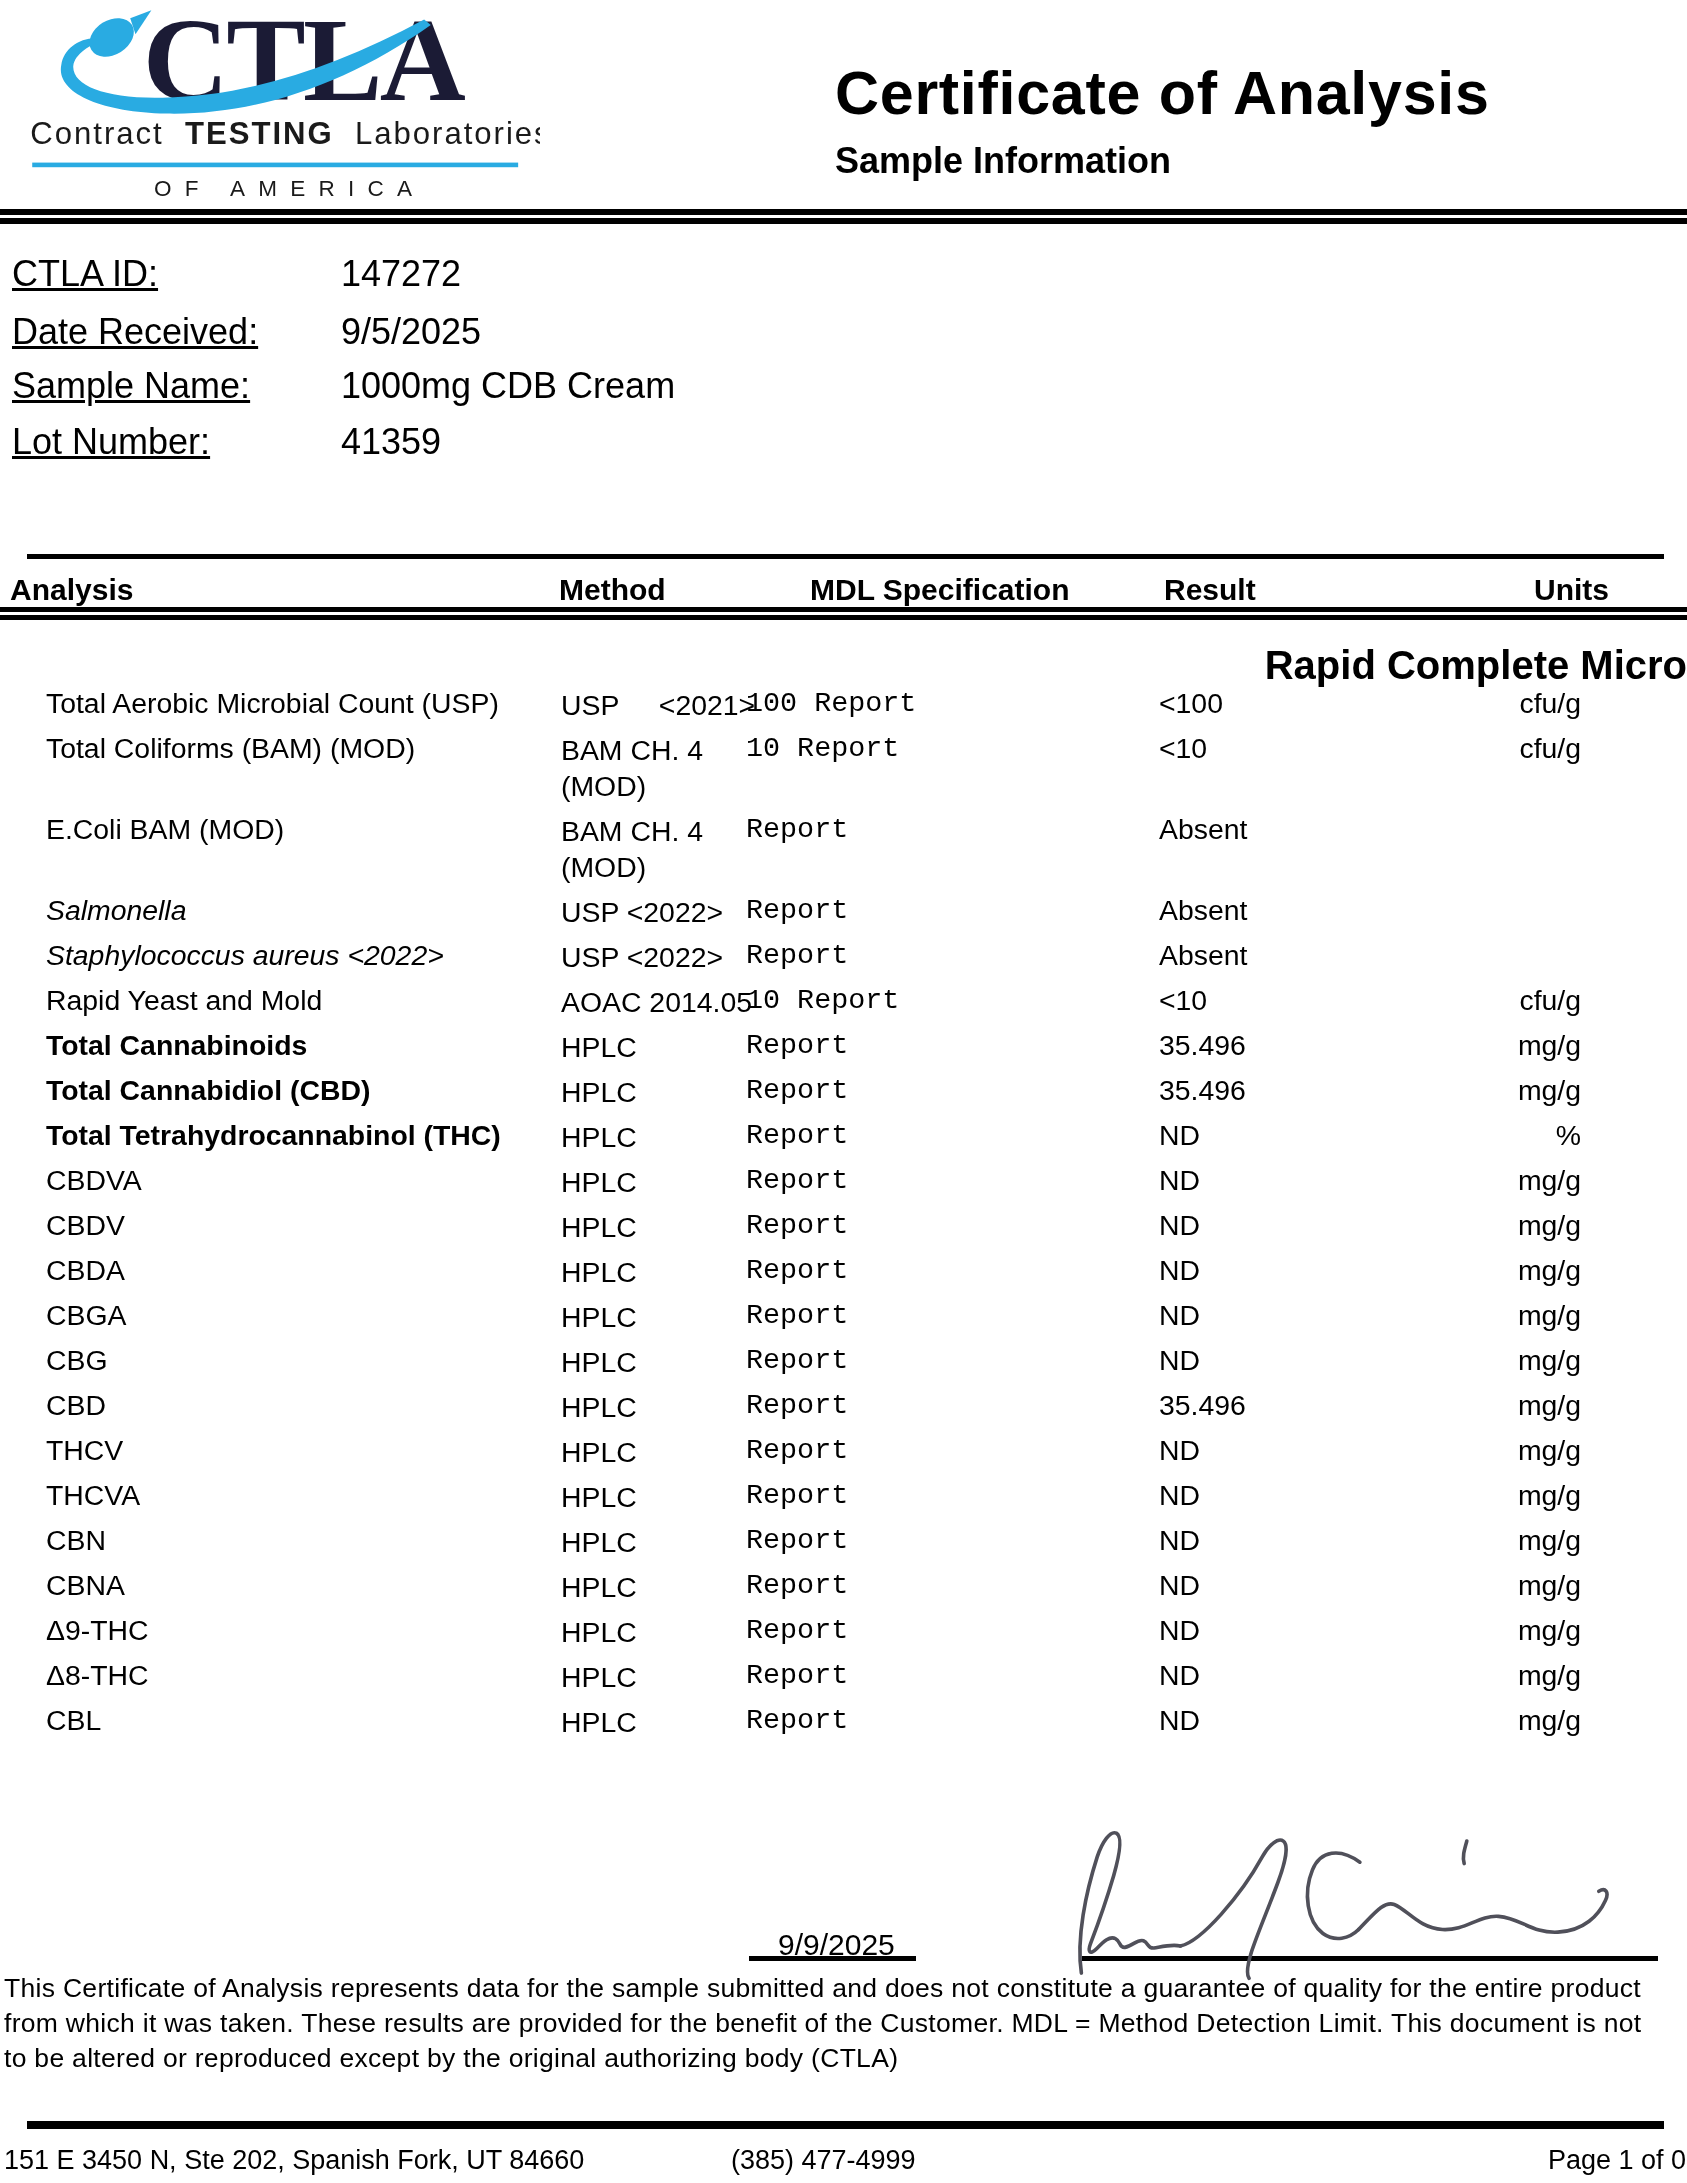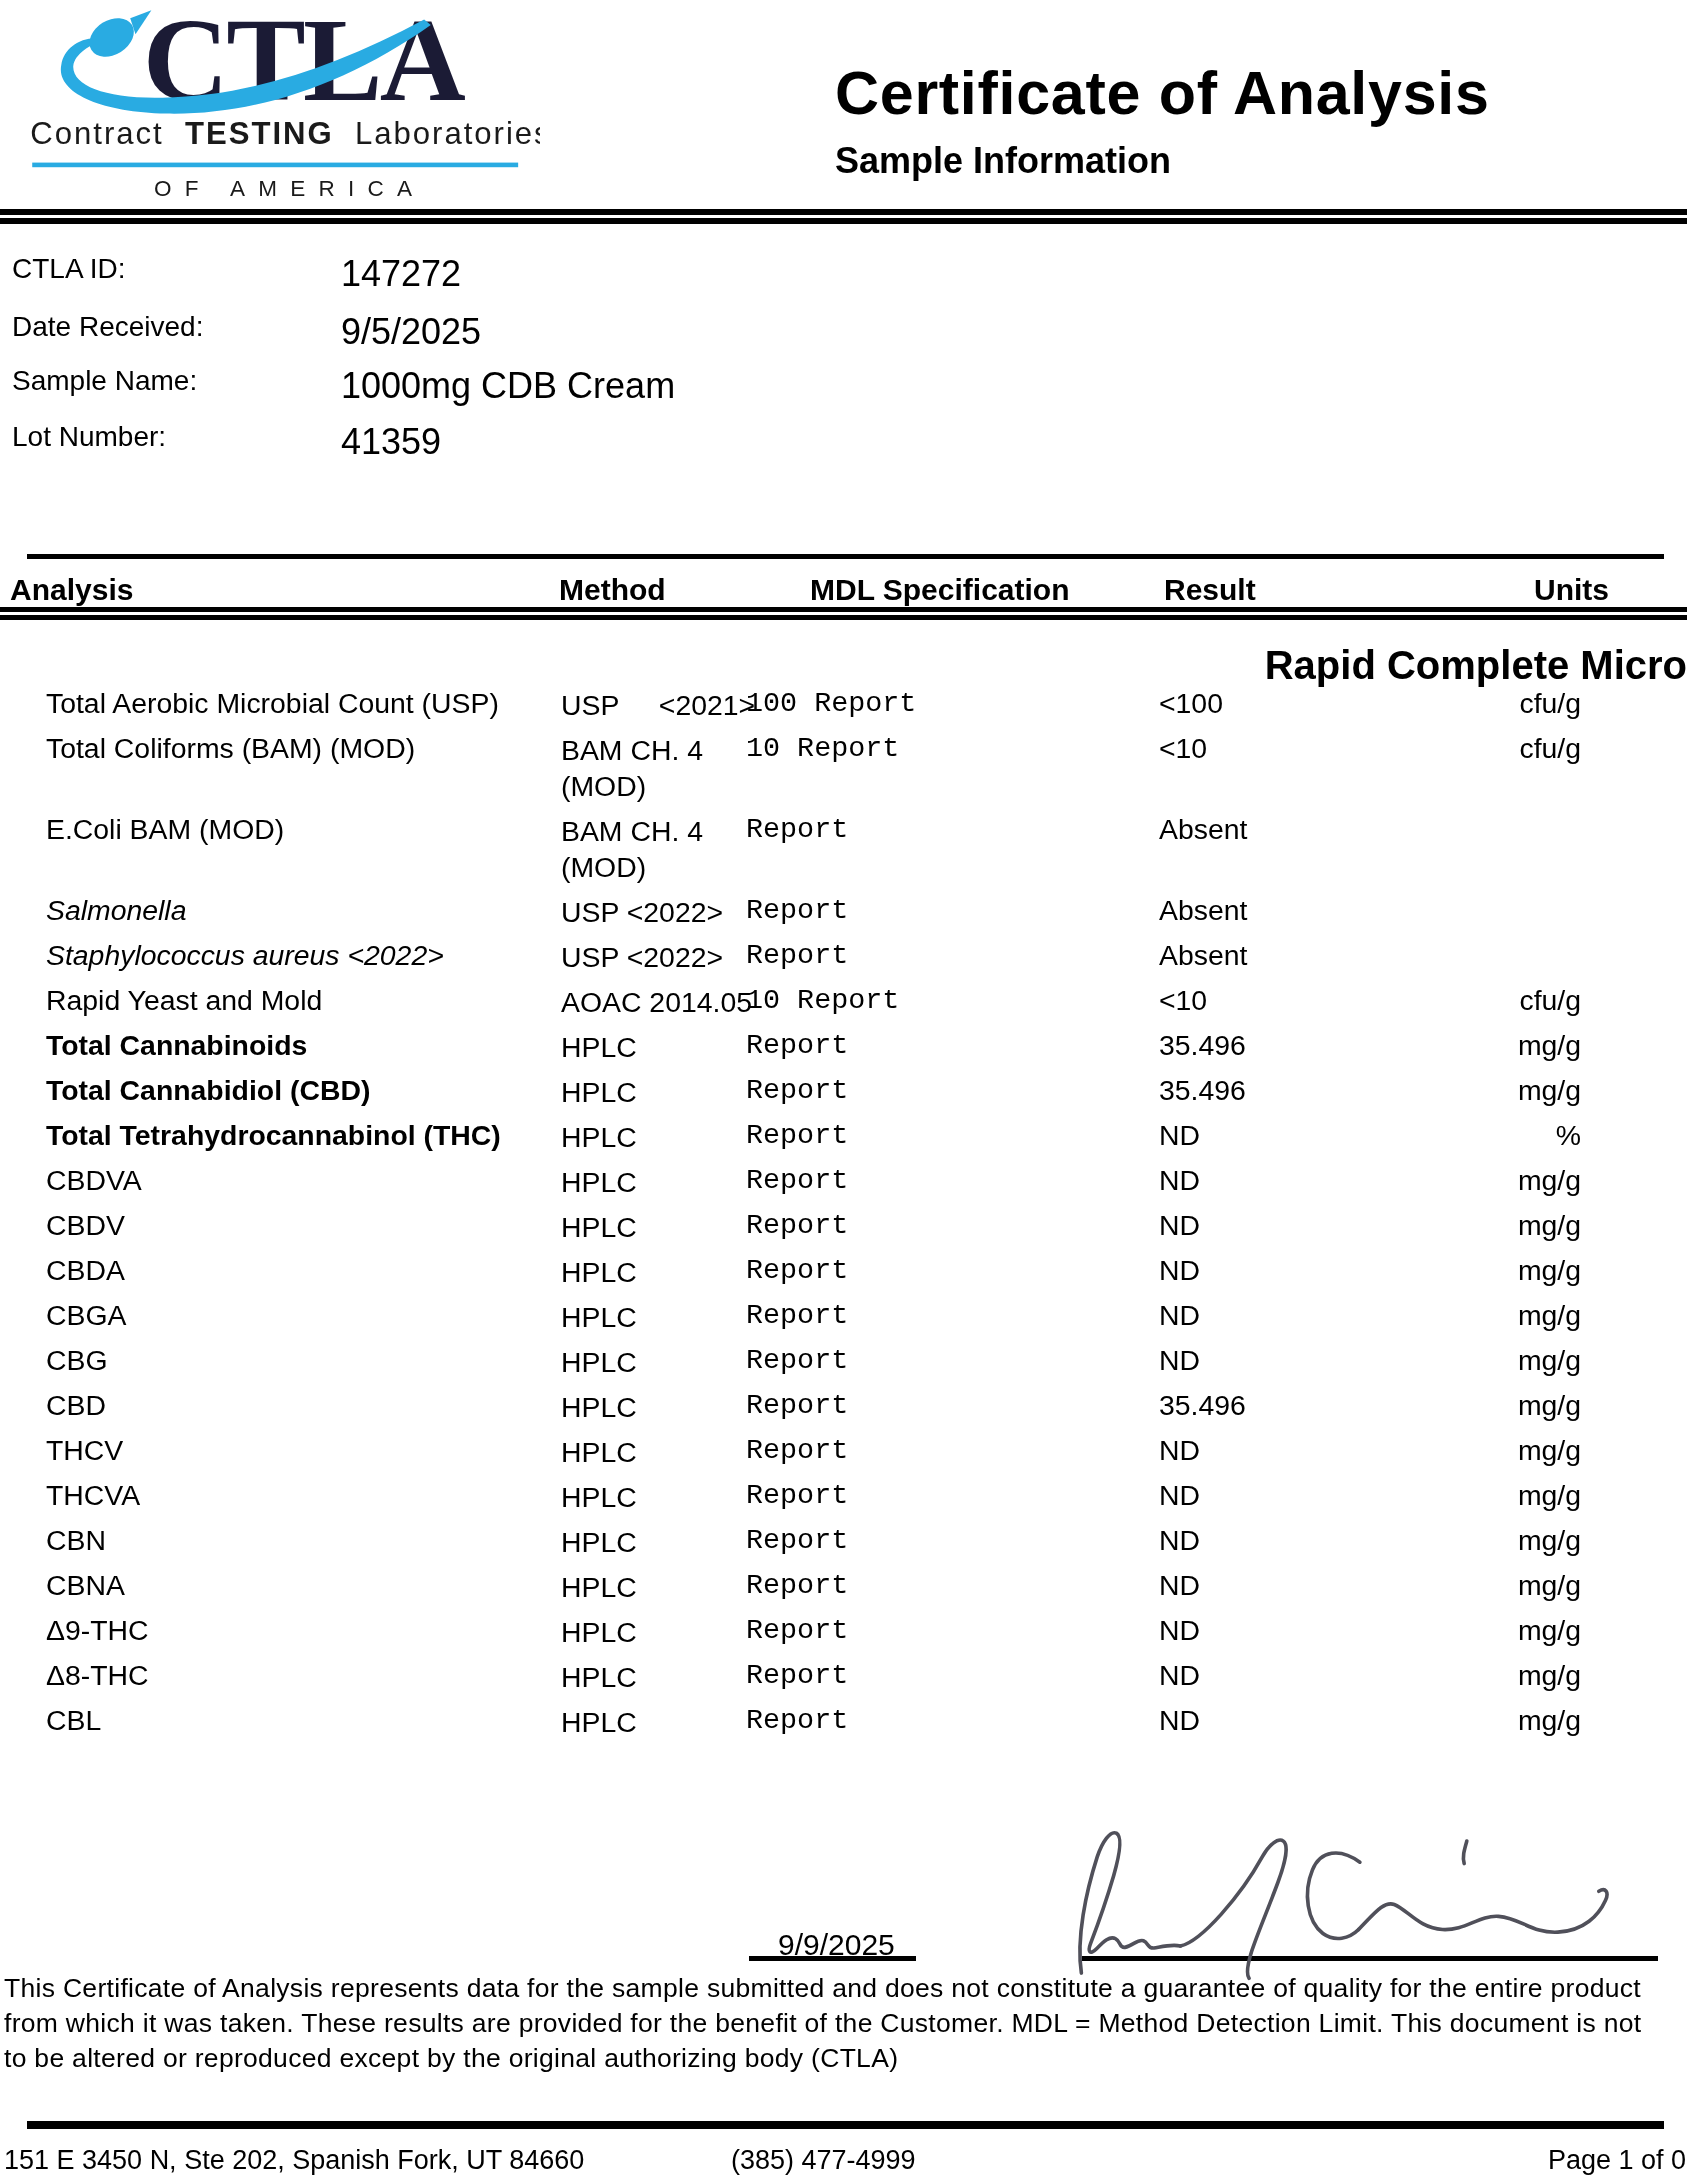--- a/index.html
+++ b/index.html
@@ -7,21 +7,21 @@
     width:1687px;height:2183px;position:relative;background:#ffffff;
     font-family:"Liberation Sans", sans-serif;color:#000;overflow:hidden;
   }
   .abs{position:absolute;}
   .rule{position:absolute;background:#000;}
   
   .doc-title{position:absolute;left:835px;top:58px;font-size:61px;font-weight:bold;letter-spacing:0.7px;white-space:nowrap;}
   .doc-subtitle{position:absolute;left:835px;top:140px;font-size:36px;font-weight:bold;white-space:nowrap;}
   
   .info-row{position:absolute;left:0;width:1059px;height:46px;}
-  .info-label{position:absolute;left:12px;top:0;font-size:28px;white-space:nowrap;}
+  .info-label{position:absolute;left:12px;top:0;font-size:36px;white-space:nowrap;text-decoration:underline;}
   .info-value{position:absolute;left:341px;top:0;font-size:36px;white-space:nowrap;}
   
   .col-head{position:absolute;top:573px;font-size:30px;font-weight:bold;white-space:nowrap;}
   
   .table-body{position:absolute;left:0;top:643px;width:1687px;}
   .section-title{height:44px;padding-left:20px;font-size:40px;font-weight:bold;white-space:nowrap;text-align:right;}
   .section-title.gap{margin-top:11.2px;}
   .trow{position:relative;height:45px;}
   .trow.two-line{height:81px;}
   .trow .cell{position:absolute;top:0;font-size:28.4px;line-height:33px;white-space:nowrap;}

